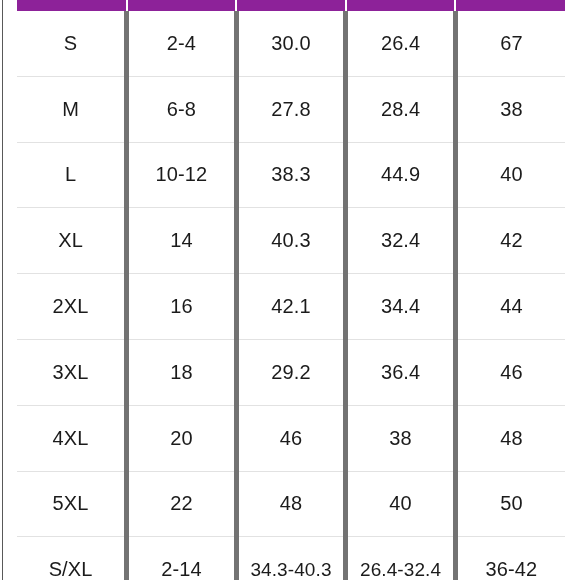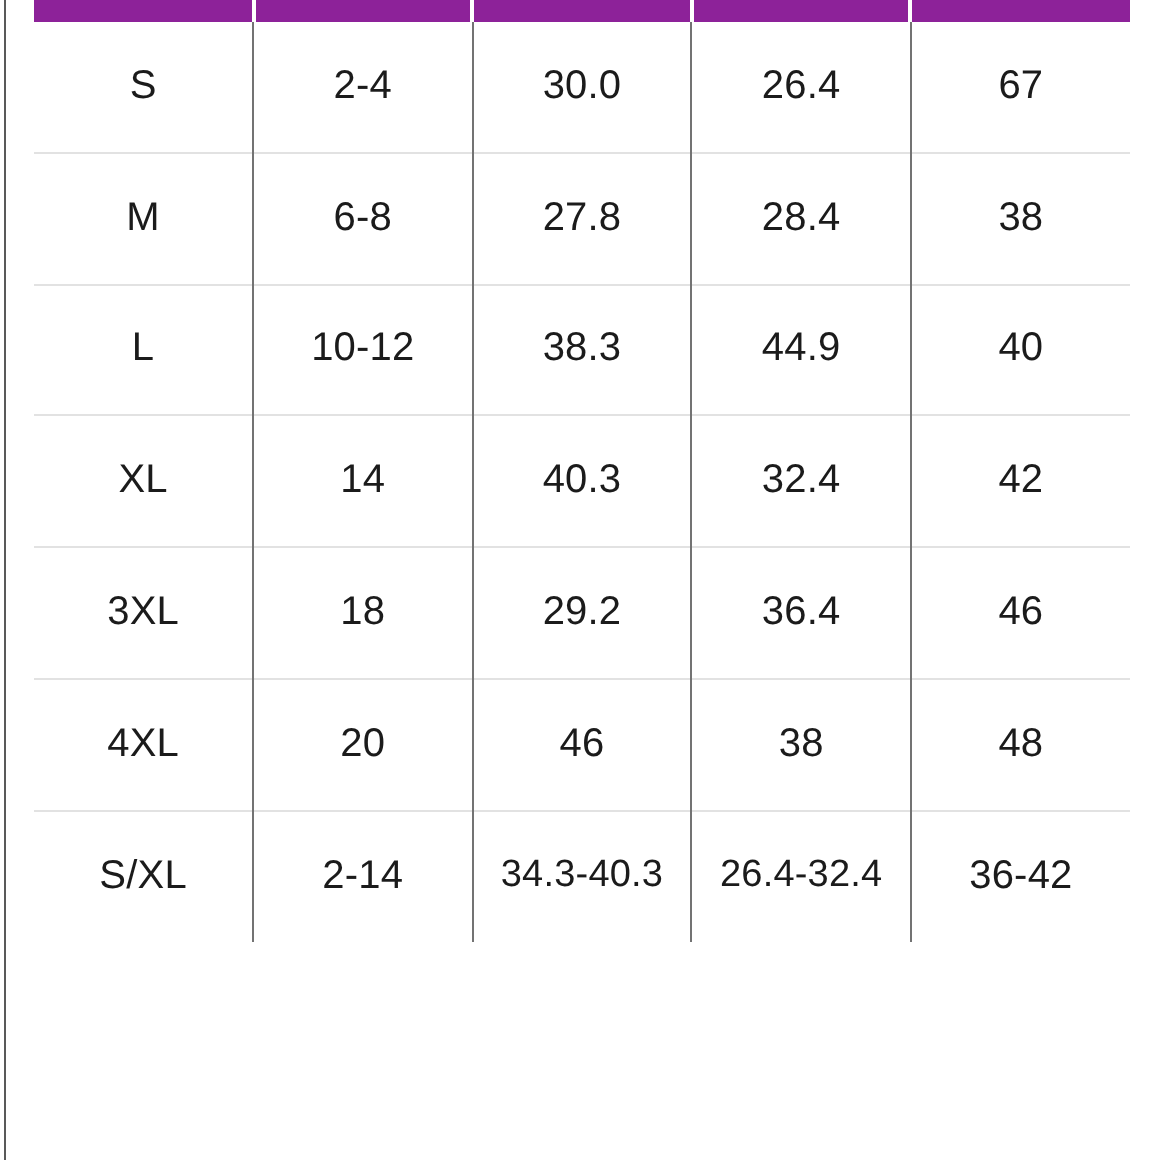--- a/index.html
+++ b/index.html
@@ -72,21 +72,21 @@
   tbody tr.data-row td {
     height: 64.8px;
     padding: 0;
     text-align: center;
     vertical-align: middle;
     font-size: 20px;
     font-weight: 400;
     color: #1b1b1b;
     letter-spacing: 0.1px;
     border-top: 1px solid #e2e2e2;
-    border-left: 1px solid #737373;
+    border-left: 5px solid #737373;
     white-space: nowrap;
   }
   tbody tr.data-row td:first-child { border-left: none; }
   tbody tr.data-row:first-child td { border-top: none; }
 
   tbody tr.data-row td.size-label { font-size: 20px; }
   tbody tr.data-row td.range-cell { font-size: 19px; }
 </style>
 </head>
 <body>
@@ -136,32 +136,46 @@
             <td class="">40</td>
           </tr>
           <tr class="data-row">
             <td class="size-label">XL</td>
             <td class="">14</td>
             <td class="">40.3</td>
             <td class="">32.4</td>
             <td class="">42</td>
           </tr>
           <tr class="data-row">
+            <td class="size-label">2XL</td>
+            <td class="">16</td>
+            <td class="">42.1</td>
+            <td class="">34.4</td>
+            <td class="">44</td>
+          </tr>
+          <tr class="data-row">
             <td class="size-label">3XL</td>
             <td class="">18</td>
             <td class="">29.2</td>
             <td class="">36.4</td>
             <td class="">46</td>
           </tr>
           <tr class="data-row">
             <td class="size-label">4XL</td>
             <td class="">20</td>
             <td class="">46</td>
             <td class="">38</td>
             <td class="">48</td>
+          </tr>
+          <tr class="data-row">
+            <td class="size-label">5XL</td>
+            <td class="">22</td>
+            <td class="">48</td>
+            <td class="">40</td>
+            <td class="">50</td>
           </tr>
           <tr class="data-row">
             <td class="size-label">S/XL</td>
             <td class="">2-14</td>
             <td class=" range-cell">34.3-40.3</td>
             <td class=" range-cell">26.4-32.4</td>
             <td class="">36-42</td>
           </tr>
         </tbody>
     </table>

